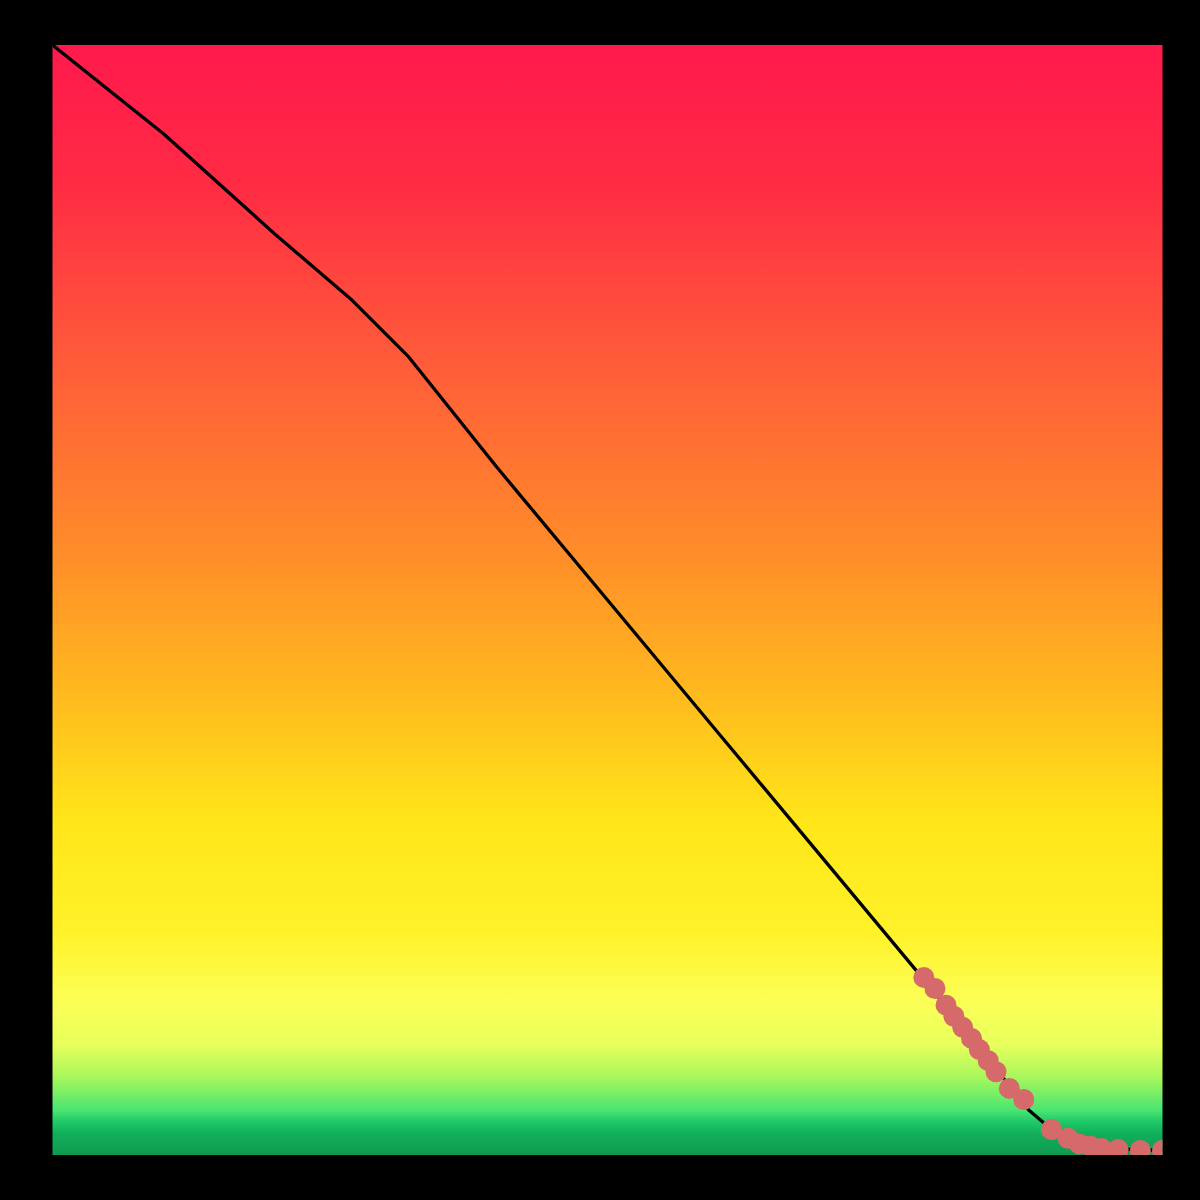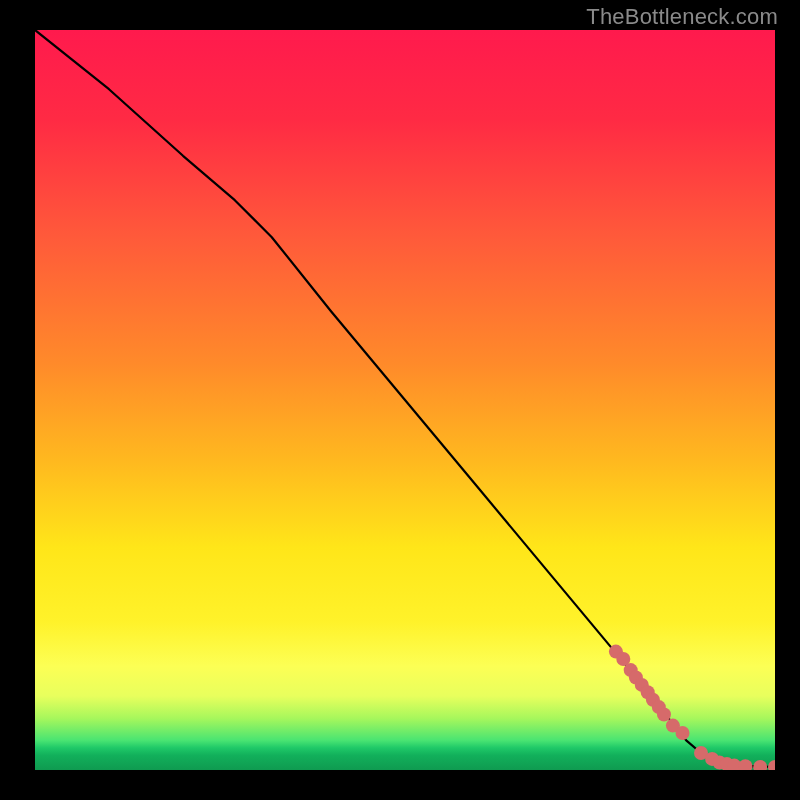--- a/index.html
+++ b/index.html
@@ -57,21 +57,20 @@
     left: 0;
     top: 0;
     width: 740px;
     height: 740px;
   }
 </style>
 </head>
 <body>
 
 <div class="frame">
-  <span class="watermark">TheBottleneck.com</span>
   <div class="plot">
     <svg class="overlay" viewBox="0 0 740 740" preserveAspectRatio="none">
       <path id="curve-path" fill="none" stroke="#000000" stroke-width="2.2" stroke-linejoin="round" stroke-linecap="round" d="M0.0 0.0 L74.0 59.2 L148.0 125.8 L199.8 170.2 L236.8 207.2 L296.0 281.2 L370.0 370.0 L444.0 458.8 L518.0 547.6 L592.0 636.4 L621.6 673.4 L651.2 710.4 L666.0 723.0 L680.8 731.1 L695.6 735.6 L740.0 737.0"></path>
       <g id="scatter-group">
           <circle cx="580.9" cy="621.6" r="7" fill="#d66a6a"></circle>
           <circle cx="588.3" cy="629.0" r="7" fill="#d66a6a"></circle>
           <circle cx="595.7" cy="640.1" r="7" fill="#d66a6a"></circle>
           <circle cx="600.9" cy="647.5" r="7" fill="#d66a6a"></circle>
           <circle cx="606.8" cy="654.9" r="7" fill="#d66a6a"></circle>
           <circle cx="612.7" cy="662.3" r="7" fill="#d66a6a"></circle>

